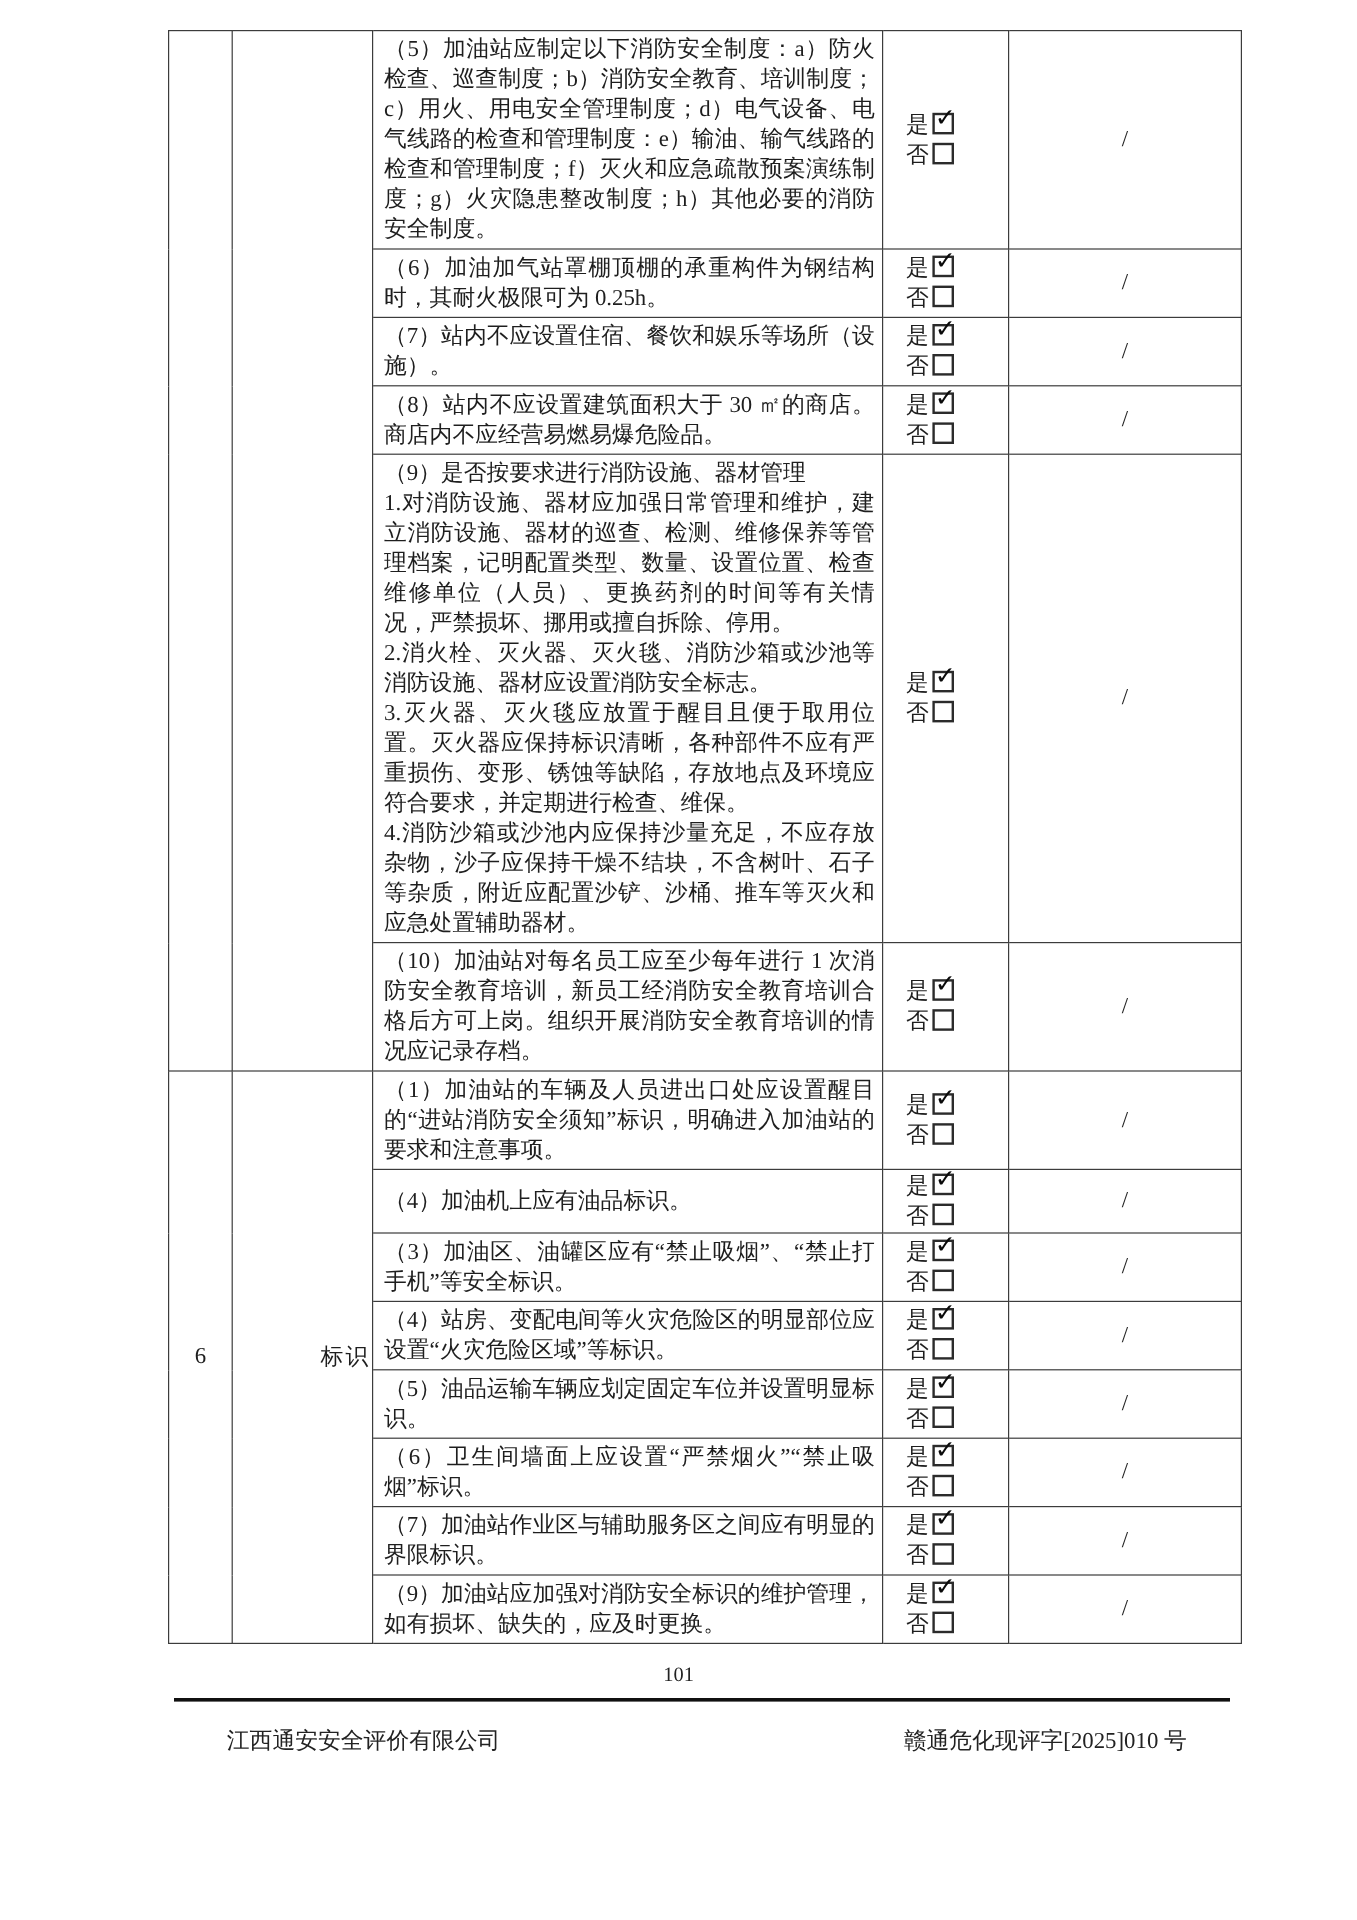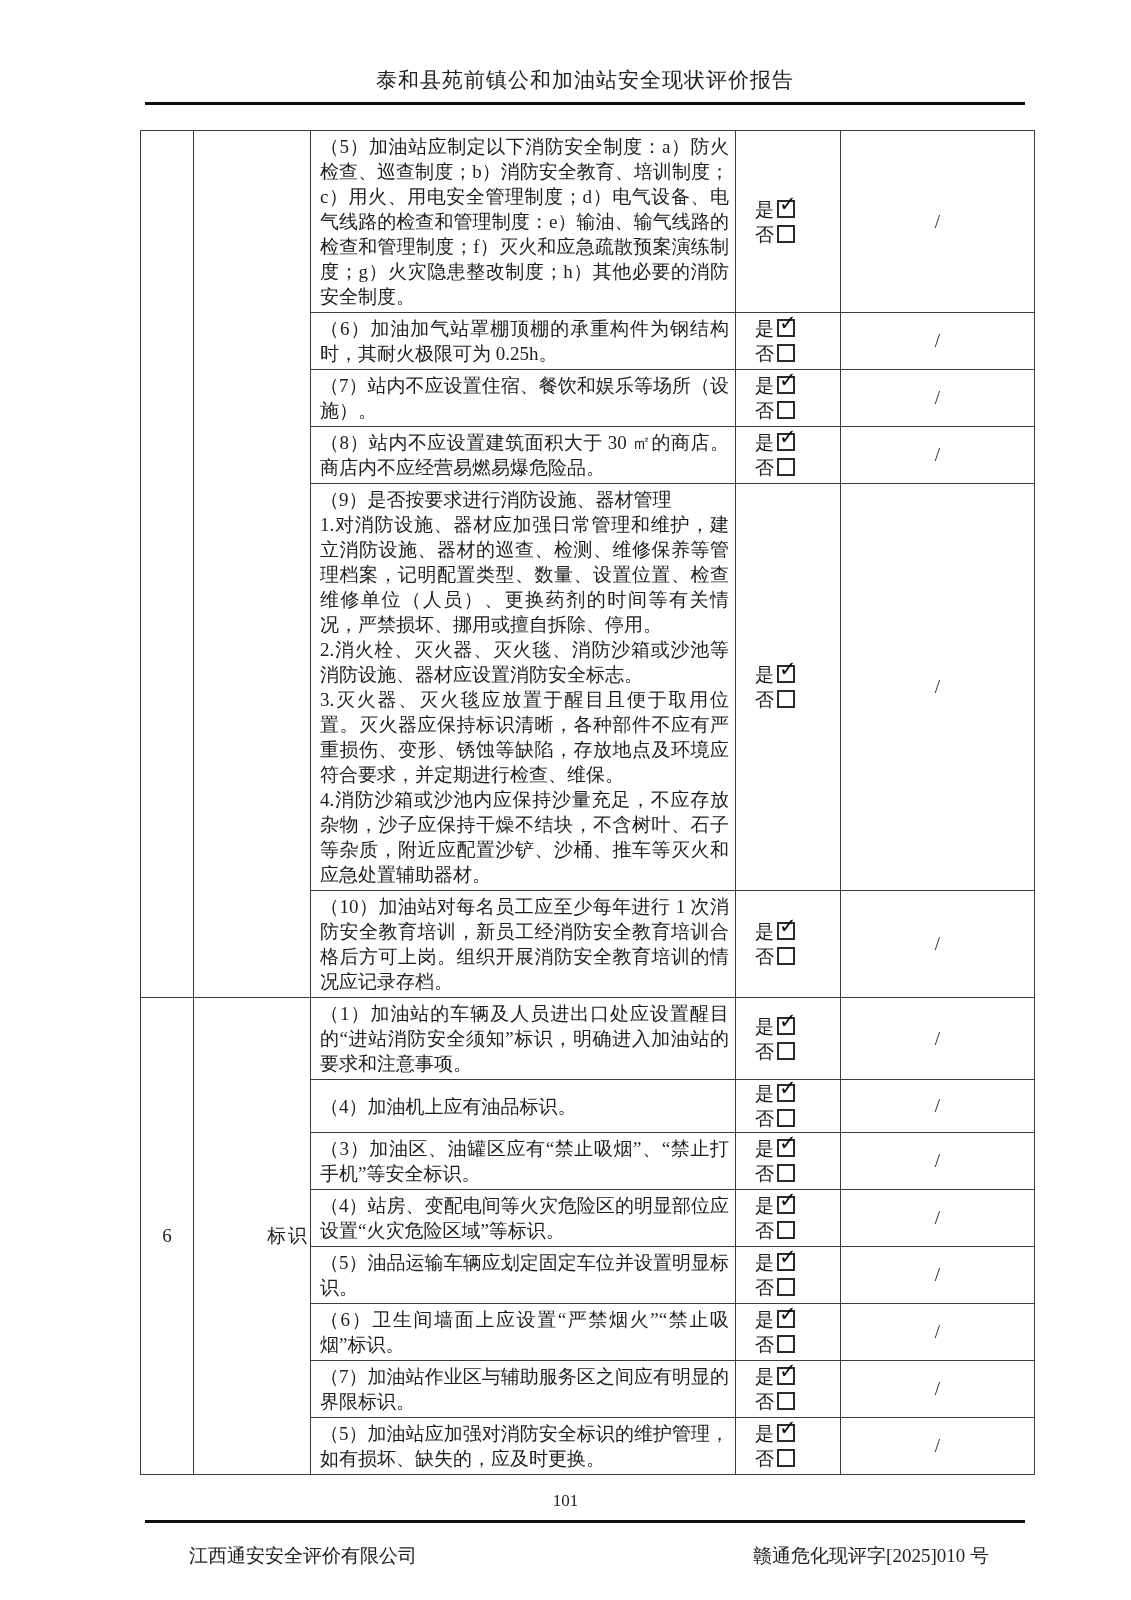--- a/index.html
+++ b/index.html
@@ -33,23 +33,20 @@
   .pagenum{text-align:center;margin-top:16px;font-size:17px;color:#222;}
   .ftr-rule{margin:9px 106px 0 145px;border-top:3px solid #101010;}
   .ftr-row{margin:18px 106px 0 145px;display:flex;justify-content:space-between;
     font-size:19px;color:#222;padding:2px 36px 0 44px;}
 </style>
 </head>
 <body>
 
 <div class="sheet">
 
-  <div class="hdr">
-    <div class="title">泰和县苑前镇公和加油站安全现状评价报告</div>
-  </div>
 
   <table class="chk">
     <colgroup>
       <col style="width:53px">
         <col style="width:117px">
         <col style="width:425px">
       <col style="width:105px">
         <col style="width:194px">
     </colgroup>
 
@@ -173,21 +170,21 @@
     <tr style="height:52px">
       <td class="item">（7）加油站作业区与辅助服务区之间应有明显的界限标识。</td>
       <td class="yn">
         <div class="yn-line"><span>是</span><span class="box checked"></span></div>
         <div class="yn-line"><span>否</span><span class="box"></span></div>
       </td>
       <td class="rem"><span>/</span></td>
     </tr>
 
     <tr style="height:53px">
-      <td class="item">（5）加油站应加强对消防安全标识的维护管理，如有损坏、缺失的，应及时更换。</td>
+      <td class="item">（9）加油站应加强对消防安全标识的维护管理，如有损坏、缺失的，应及时更换。</td>
       <td class="yn">
         <div class="yn-line"><span>是</span><span class="box checked"></span></div>
         <div class="yn-line"><span>否</span><span class="box"></span></div>
       </td>
       <td class="rem"><span>/</span></td>
     </tr>
   </tbody>
     </table>
 
   <div class="pagenum">101</div>

